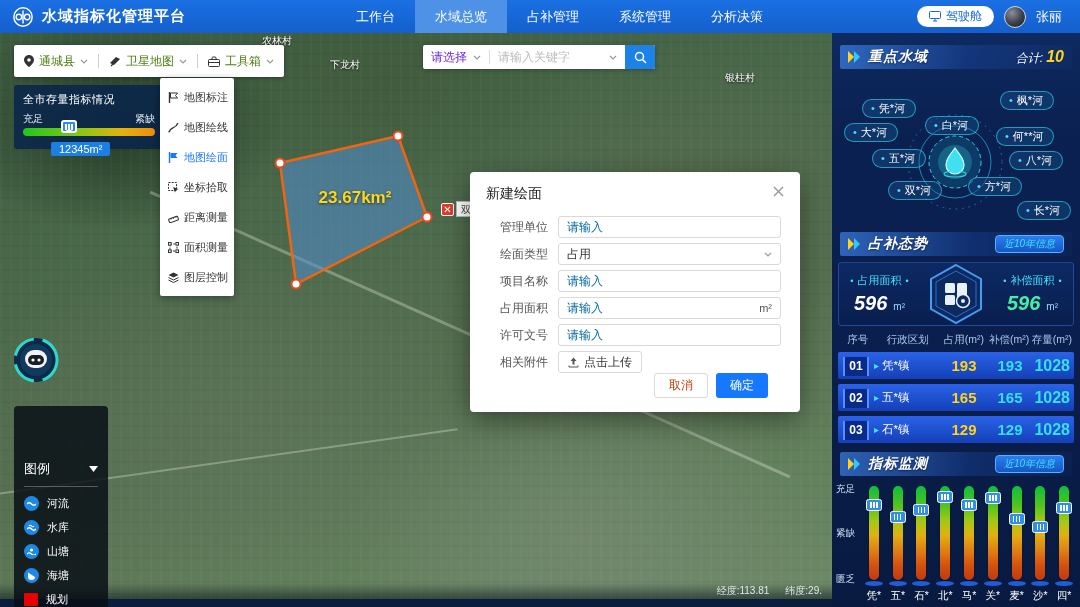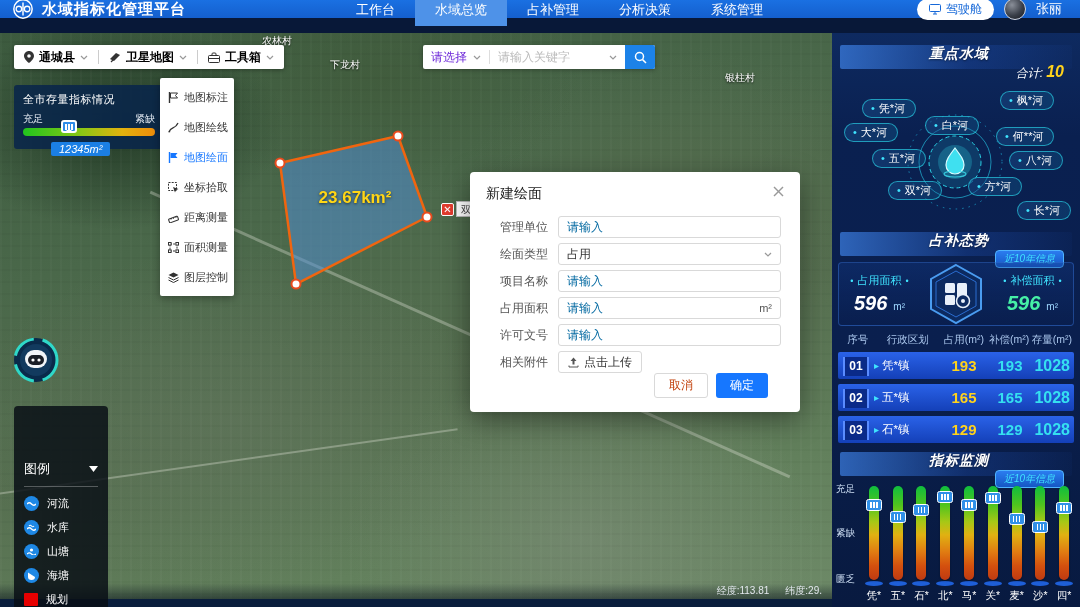--- a/index.html
+++ b/index.html
@@ -1,21 +1,21 @@
 <!DOCTYPE html>
 <html><head>
 <meta charset="utf-8">
 <style>
   * { margin:0; padding:0; box-sizing:border-box; }
   html,body { width:1080px; height:607px; overflow:hidden; background:#081838;
     font-family:"Liberation Sans","DejaVu Sans",sans-serif; }
   .stage { position:relative; width:1080px; height:607px; overflow:hidden; }
 
   
-  .nav { position:absolute; top:0; left:0; width:1080px; height:18px; z-index:50;
+  .nav { position:absolute; top:0; left:0; width:1080px; height:33px; z-index:50;
     background:linear-gradient(180deg,#1a70e2,#145fcd); display:flex; align-items:center; color:#fff; }
   .nav .logo { width:22px; height:22px; margin:0 8px 0 12px; }
   .nav .title { font-size:15px; font-weight:bold; letter-spacing:1px; }
   .tabs { display:flex; height:33px; margin-left:150px; }
   .tab { padding:0 20px; line-height:33px; font-size:13px; cursor:pointer; white-space:nowrap; }
   .tab.active { background:#4e92e8; }
   .nav-right { margin-left:auto; display:flex; align-items:center; gap:10px; padding-right:18px; }
   .cockpit-btn { background:#fff; color:#1668d8; border-radius:11px; height:21px; padding:0 12px;
     display:flex; align-items:center; gap:5px; font-size:12px; cursor:pointer; }
   .avatar { width:22px; height:22px; border-radius:50%;
@@ -44,42 +44,42 @@
   .draw-svg { position:absolute; left:0; top:0; z-index:4; }
   .area-label { position:absolute; left:295px; top:155px; width:120px; text-align:center; z-index:5;
     color:#ffd616; font-size:17px; font-weight:bold; text-shadow:0 1px 3px rgba(0,0,0,.6); }
   .draw-tip { position:absolute; left:441px; top:168px; z-index:5; display:flex; align-items:center; gap:2px; }
   .tip-x { width:13px; height:13px; background:#e23b2e; border:1px solid #fff; border-radius:2px;
     color:#fff; font-size:10px; line-height:11px; text-align:center; font-weight:bold; }
   .tip-label { background:#fff; border:1px solid #bbb; height:16px; line-height:15px;
     font-size:10px; color:#444; padding:0 4px; white-space:nowrap; }
 
   
-  .map-toolbar { position:absolute; left:14px; top:12px; height:24px; z-index:15; background:#fff;
+  .map-toolbar { position:absolute; left:14px; top:12px; height:32px; z-index:15; background:#fff;
     border-radius:2px; display:flex; align-items:center; box-shadow:0 1px 4px rgba(0,0,0,.35);
-    font-size:12px; color:#000000;font-weight:bold; }
+    font-size:12px; color:#4d7c0f; }
   .tb-item { display:flex; align-items:center; gap:5px; padding:0 10px; cursor:pointer; white-space:nowrap; }
   .tb-divider { width:1px; height:14px; background:#ccc; }
   .chev { width:8px; height:5px; }
 
   
   .stock-panel { position:absolute; left:14px; top:52px; width:150px; height:64px; z-index:10;
     background:rgba(9,38,74,.88); border-radius:3px; padding:7px 9px; color:#fff; }
   .stock-title { font-size:11px; letter-spacing:.5px; }
   .stock-scale { display:flex; justify-content:space-between; font-size:10px; color:#e8eef6; margin-top:5px; }
   .stock-bar { position:relative; height:8px; border-radius:4px; margin-top:2px;
     background:linear-gradient(90deg,#21c51e 0%,#8cc715 45%,#e3b20e 75%,#ef8d0a 100%); }
   .stock-slider { position:absolute; top:-8px; width:16px; height:13px; transform:translateX(-50%);
     background:#2e8ce8; border:2px solid #fff; border-radius:3px; display:flex; align-items:center;
     justify-content:center; gap:1.5px; }
   .stock-slider::after { content:""; position:absolute; bottom:-5px; left:50%; transform:translateX(-50%);
     border:3px solid transparent; border-top:3px solid #fff; }
   .stock-slider i, .gauge-marker i { display:block; width:1.5px; height:6px; background:#fff; }
   .stock-value { display:inline-block; margin:6px 0 0 28px; background:#1b7fe4; color:#fff;
-    font-size:11px; padding:1px 8px; border-radius:2px;font-style:italic; }
+    font-size:11px; padding:1px 8px; border-radius:2px; }
 
   
   .tools-menu { position:absolute; left:160px; top:45px; width:74px; z-index:20; background:#fff;
     border-radius:2px; box-shadow:0 2px 8px rgba(0,0,0,.35); padding:4px 0; }
   .tool-item { display:flex; align-items:center; gap:5px; height:30px; padding:0 8px;
     font-size:11px; color:#333; cursor:pointer; white-space:nowrap; }
   .tool-item.active { color:#1677ff; }
   .tool-item svg { flex:0 0 auto; }
 
   
@@ -111,21 +111,21 @@
     background:linear-gradient(180deg, rgba(10,20,30,0), rgba(10,20,30,.55));
     display:flex; justify-content:flex-end; gap:16px; align-items:center;
     padding-right:10px; color:#e3e8ee; font-size:10px; }
   .bottom-strip { position:absolute; left:0; bottom:0; width:832px; height:8px; background:#0a1e3c; z-index:6; }
 
   
   .panel { position:absolute; top:33px; right:0; width:248px; height:574px; z-index:30; color:#fff;
     background:linear-gradient(180deg,#0e2a60 0%,#0a2050 18%,#0a1f4e 55%,#081a40 100%); overflow:hidden; }
   .sec-head { position:absolute; left:8px; right:8px; height:24px; display:flex; align-items:center;
     background:linear-gradient(90deg, rgba(70,145,255,.6), rgba(35,90,200,.28) 55%, rgba(35,90,200,.05));
-    border-radius:2px; padding:0 8px;flex-direction:column; }
+    border-radius:2px; padding:0 8px; }
   .sec-title { font-size:14px; font-weight:bold; font-style:italic; margin-left:6px; letter-spacing:1px;
     text-shadow:0 1px 2px rgba(0,0,0,.5); }
   .sec-right { margin-left:auto; display:flex; align-items:baseline; gap:3px; }
   .total-label { font-size:12px; font-style:italic; }
   .total-value { font-size:16px; font-weight:bold; font-style:italic; color:#ffd21c; }
   .sec-badge { margin-left:auto; background:linear-gradient(180deg,#2b7df0,#1557c4); border:1px solid #4fb4ff;
     border-radius:4px; font-size:10px; font-style:italic; color:#3fe4ff; padding:1px 8px; }
 
   .river-tag { position:absolute; height:19px; line-height:17px; padding:0 10px 0 8px; font-size:11px;
     background:linear-gradient(90deg, rgba(24,70,130,.55), rgba(20,120,170,.25));
@@ -211,22 +211,22 @@
       <circle cx="12" cy="12" r="10" fill="none" stroke="#fff" stroke-width="1.6"></circle>
       <line x1="12" y1="5" x2="12" y2="19" stroke="#fff" stroke-width="1.6"></line>
       <circle cx="7.5" cy="12" r="3" fill="none" stroke="#fff" stroke-width="1.4"></circle>
       <circle cx="16.5" cy="12" r="3" fill="none" stroke="#fff" stroke-width="1.4"></circle>
     </svg>
     <div class="title">水域指标化管理平台</div>
     <nav class="tabs">
       <span class="tab">工作台</span>
       <span class="tab active">水域总览</span>
       <span class="tab">占补管理</span>
+      <span class="tab">系统管理</span>
       <span class="tab">分析决策</span>
-      <span class="tab">系统管理</span>
     </nav>
     <div class="nav-right">
       <div class="cockpit-btn">
         <svg width="12" height="11" viewBox="0 0 12 11">
           <rect x="0.5" y="0.5" width="11" height="7" rx="1" fill="none" stroke="#1668d8"></rect>
           <line x1="4" y1="10" x2="8" y2="10" stroke="#1668d8"></line>
           <line x1="6" y1="8" x2="6" y2="10" stroke="#1668d8"></line>
         </svg>
         <span>驾驶舱</span>
       </div>

